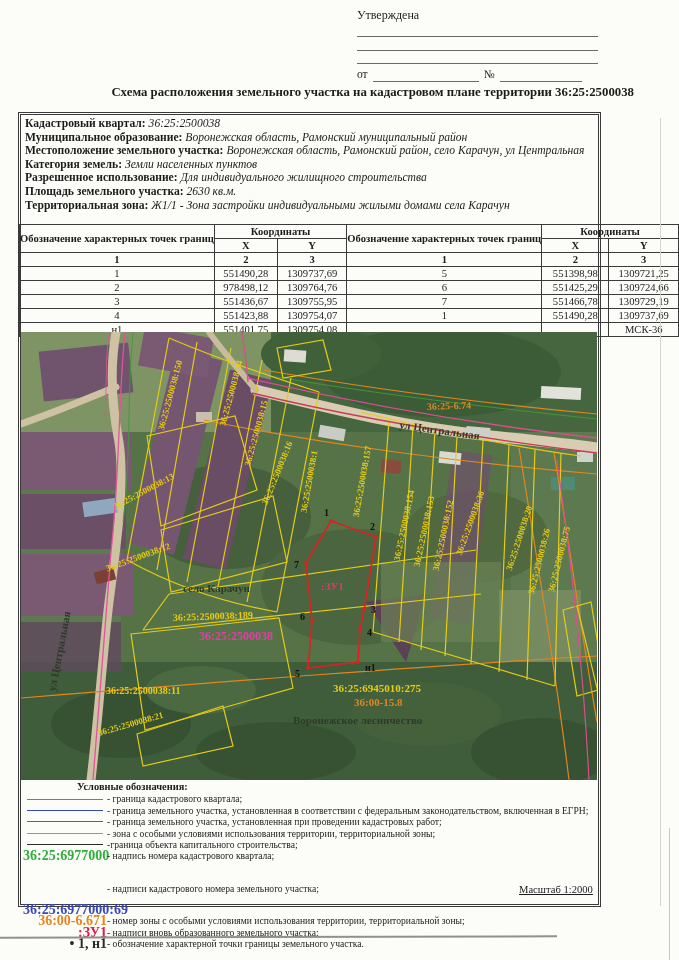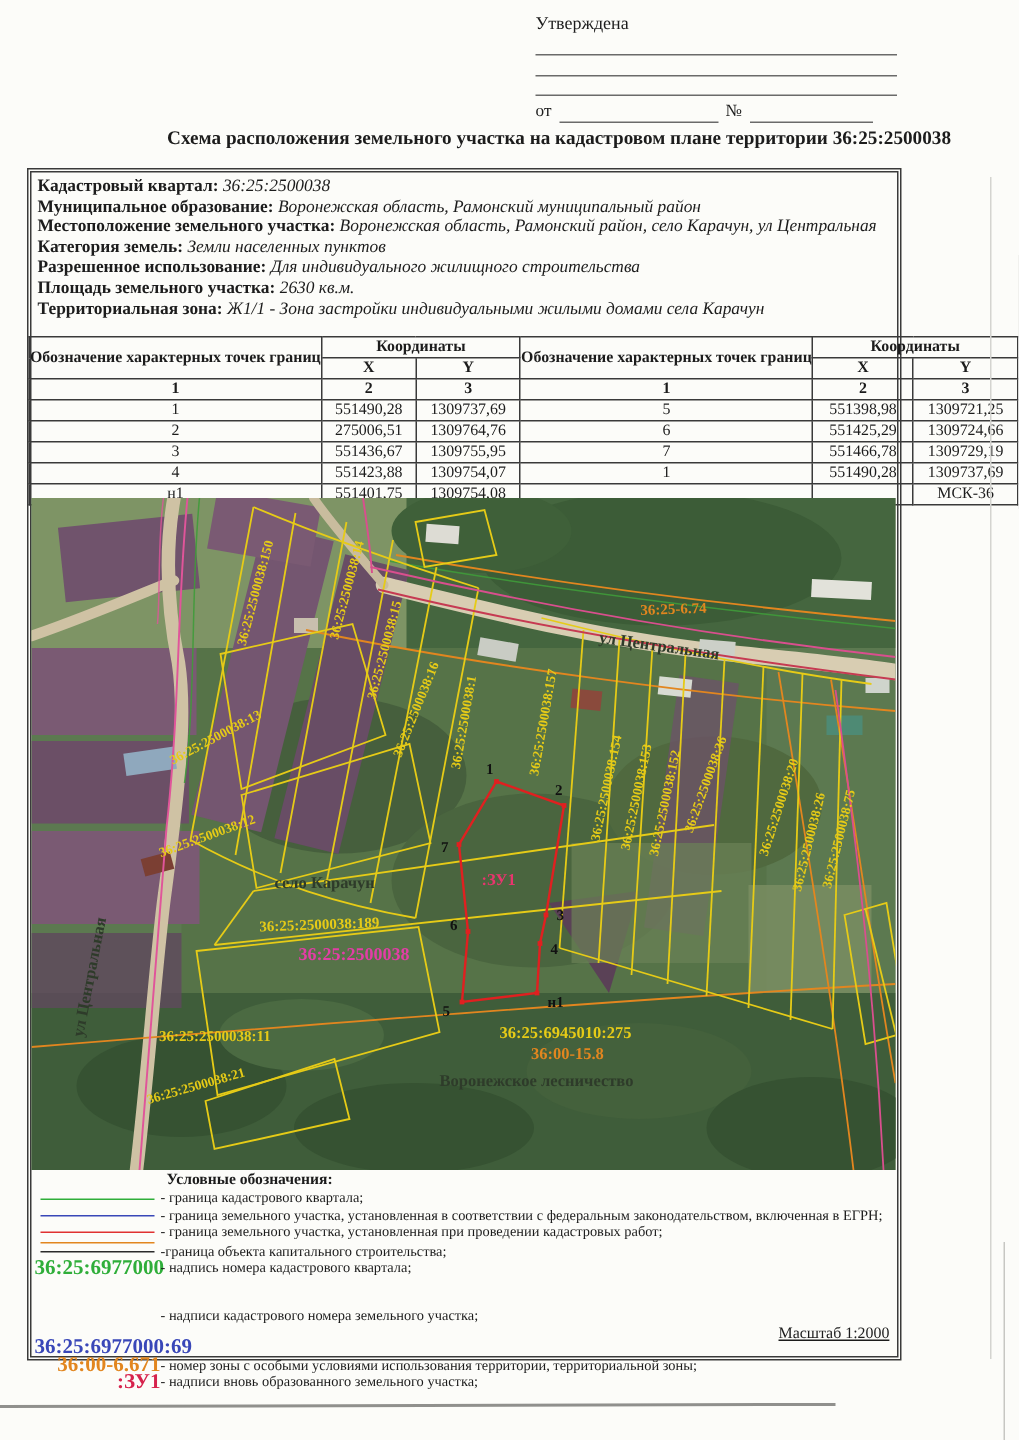--- a/index.html
+++ b/index.html
@@ -23,21 +23,21 @@
           font-size:10.6px;padding-left:16px;}
   .ctable td{border:1px solid #3a3a3a;text-align:center;padding:0;height:13px;line-height:11px;
              overflow:hidden;white-space:nowrap;}
   .ctable td.hd{font-weight:bold;}
   
   .map{position:absolute;left:21px;top:332px;width:576px;height:448px;background:#5c7950;}
   .map svg{display:block;}
   .map text{font-family:"Liberation Serif",serif;}
   
   .legend{position:absolute;left:23px;top:781px;width:572px;font-size:9.6px;line-height:11.4px;}
-  .legend-title{margin-left:88px;font-weight:bold;font-size:10.4px;margin-bottom:1px;}
+  .legend-title{margin-left:54px;font-weight:bold;font-size:10.4px;margin-bottom:1px;}
   .lrow{display:flex;align-items:center;}
   .lswatch{width:84px;flex:none;display:flex;justify-content:center;align-items:center;}
   .lswatch .ln{width:76px;height:0;border-top:1.5px solid #000;}
   .lcode{width:84px;flex:none;text-align:right;font-weight:bold;font-size:14px;white-space:nowrap;}
   .ltext{flex:1;}
   .scale{position:absolute;left:519px;top:884px;font-size:10.6px;text-decoration:underline;}
   
   .edge-v{position:absolute;left:660px;top:118px;width:1px;height:788px;background:#d4d4d0;}
   .edge-v2{position:absolute;left:669px;top:828px;width:1px;height:132px;background:#c7c7c3;}
   .edge-h{position:absolute;left:0px;top:936px;width:557px;height:2px;background:#90908d;transform:rotate(-0.15deg);}
@@ -107,21 +107,21 @@
         <tr>
           <td>1</td>
           <td>551490,28</td>
           <td>1309737,69</td>
           <td>5</td>
           <td>551398,98</td>
           <td>1309721,25</td>
         </tr>
         <tr>
           <td>2</td>
-          <td>275006,51</td>
+          <td>978498,12</td>
           <td>1309764,76</td>
           <td>6</td>
           <td>551425,29</td>
           <td>1309724,66</td>
         </tr>
         <tr>
           <td>3</td>
           <td>551436,67</td>
           <td>1309755,95</td>
           <td>7</td>
@@ -315,20 +315,21 @@
         <div class="lrow">
           <div class="lswatch">
             <div class="ln" style="border-top-color: rgb(224, 49, 49);"></div>
           </div>
           <div class="ltext">- граница земельного участка, установленная при проведении кадастровых работ;</div>
         </div>
         <div class="lrow">
           <div class="lswatch">
             <div class="ln" style="border-top-color: rgb(226, 134, 31);"></div>
           </div>
+          <div class="ltext">- зона с особыми условиями использования территории, территориальной зоны;</div>
         </div>
         <div class="lrow">
           <div class="lswatch">
             <div class="ln" style="border-top-color: rgb(43, 43, 43);"></div>
           </div>
           <div class="ltext">-граница объекта капитального строительства;</div>
         </div>
       </div>
     <div id="legend-codes">
         <div class="lrow">
@@ -339,20 +340,24 @@
           <div class="lcode" style="color: rgb(57, 71, 184); margin-top: 42px;">36:25:6977000:69</div>
           <div class="ltext">- надписи кадастрового номера земельного участка;</div>
         </div>
         <div class="lrow">
           <div class="lcode" style="color: rgb(226, 134, 31);">36:00-6.671</div>
           <div class="ltext">- номер зоны с особыми условиями использования территории, территориальной зоны;</div>
         </div>
         <div class="lrow">
           <div class="lcode" style="color: rgb(214, 34, 76);">:ЗУ1</div>
           <div class="ltext">- надписи вновь образованного земельного участка;</div>
+        </div>
+        <div class="lrow">
+          <div class="lcode" style="color: rgb(43, 43, 43);">• 1, н1</div>
+          <div class="ltext">- обозначение характерной точки границы земельного участка.</div>
         </div>
       </div>
   </div>
   <div class="scale">Масштаб 1:2000</div>
 
   <div class="edge-v"></div>
   <div class="edge-v2"></div>
   <div class="edge-h"></div>
 </div>
 

